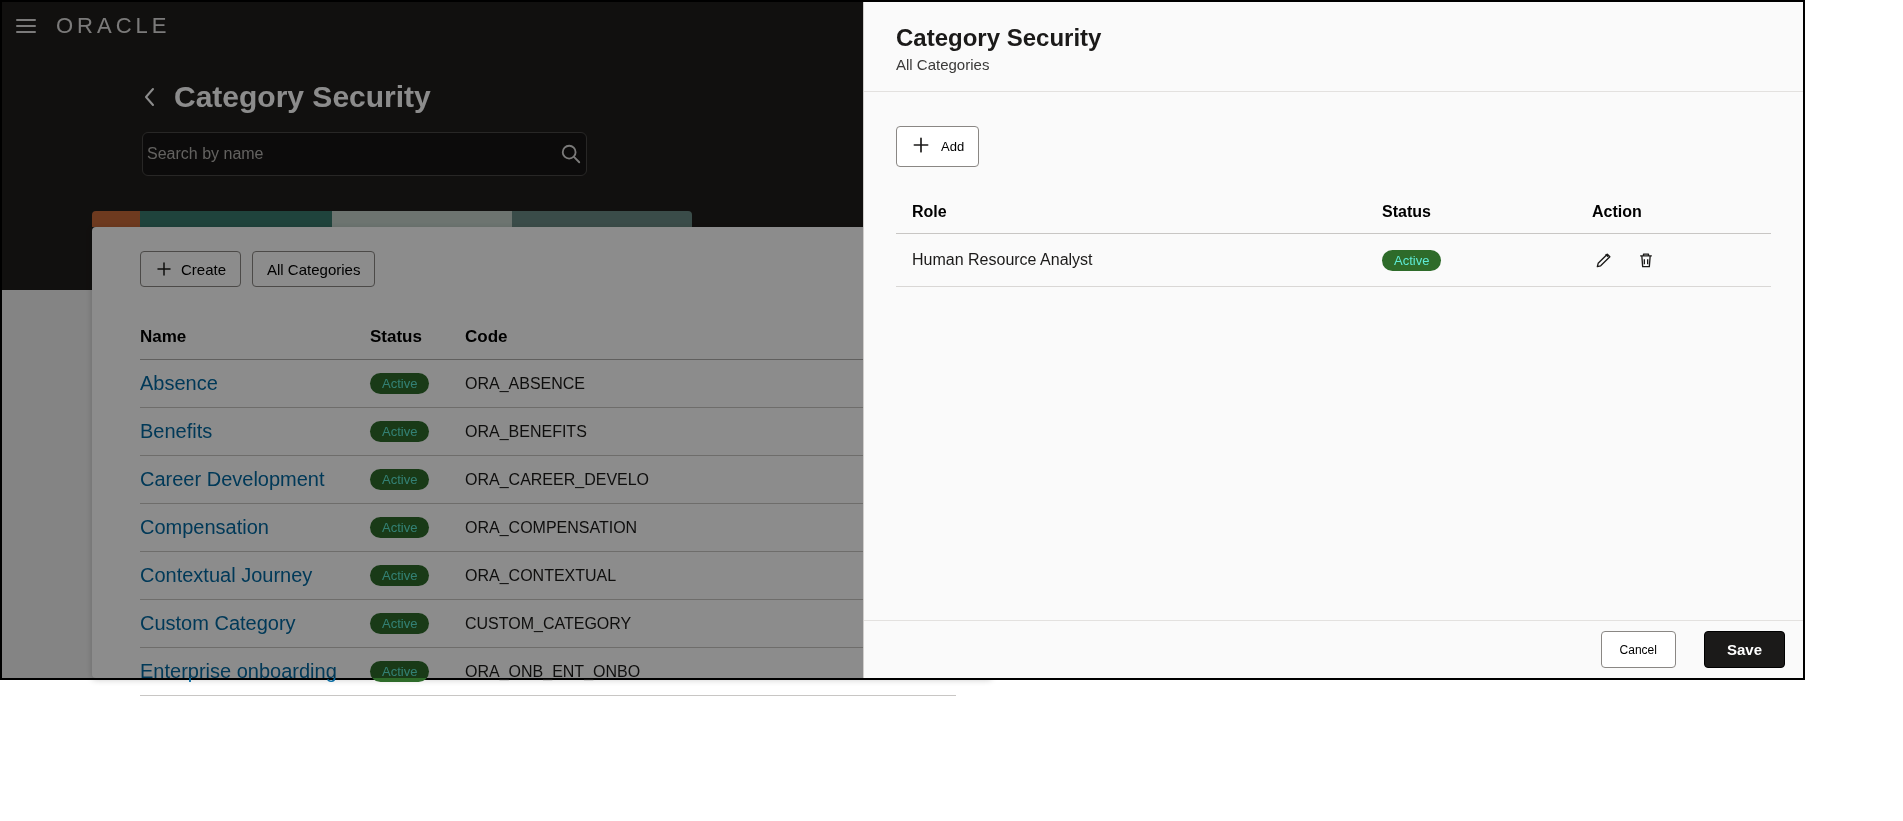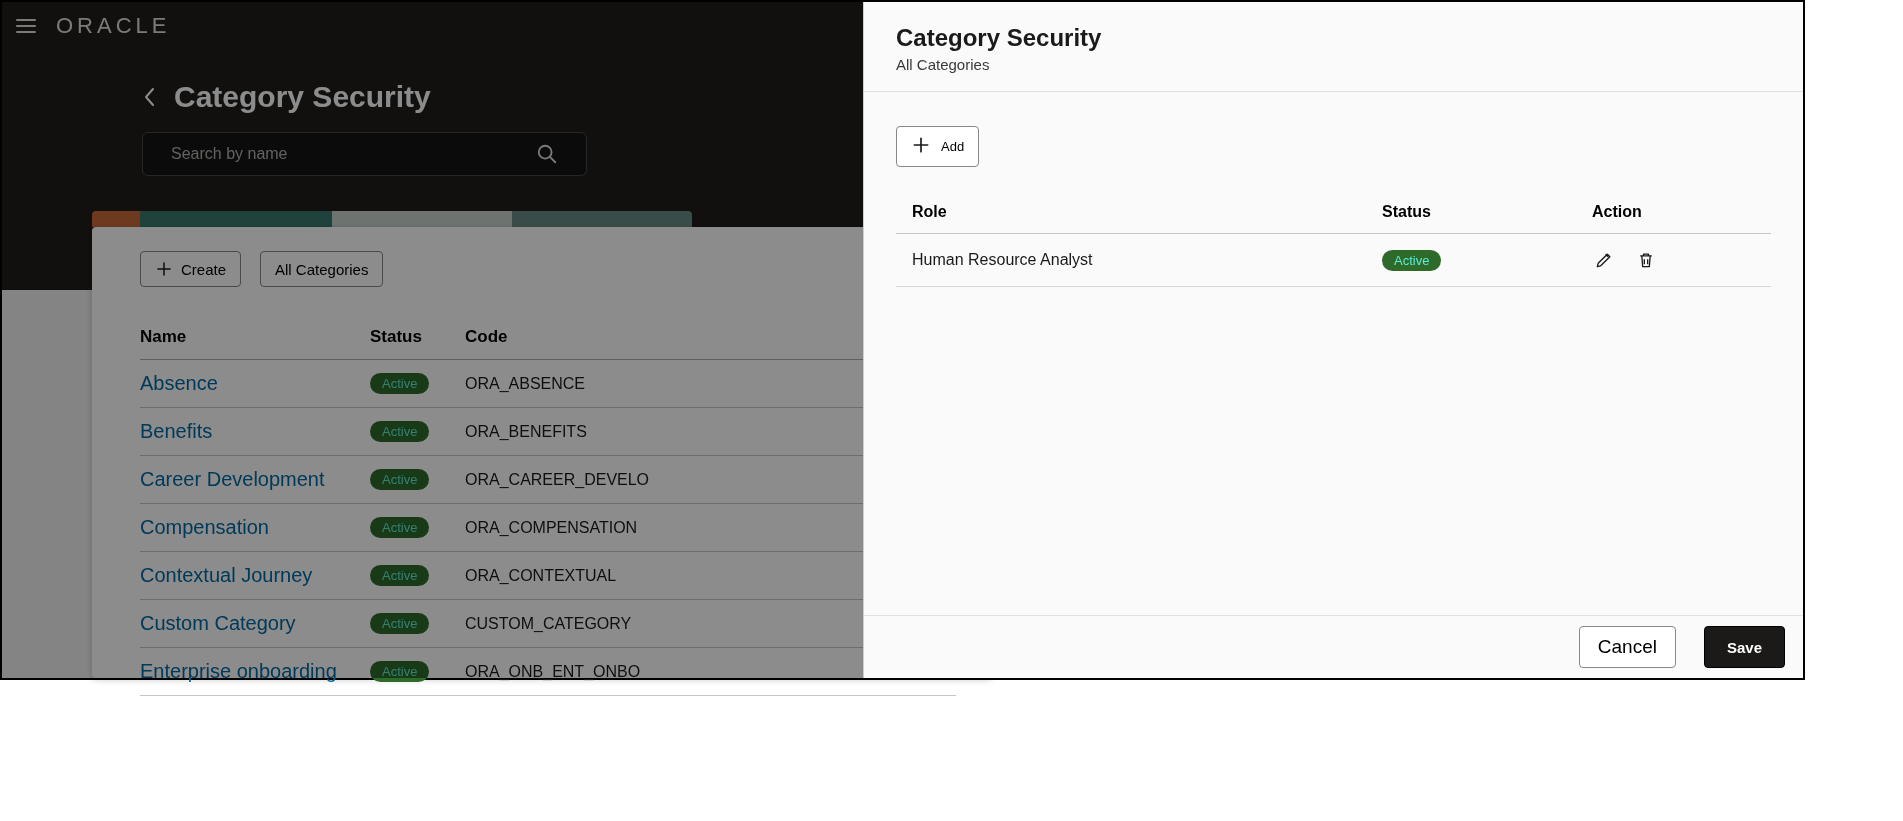--- a/index.html
+++ b/index.html
@@ -8,28 +8,28 @@
   .frame { border: 2px solid #000; width: 1805px; height: 680px; position: relative; background:#fff;}
   
   .backdrop { position:absolute; inset:0; }
   .topbar { height:48px; background:#201e1c; display:flex; align-items:center; gap:18px; padding:0 12px; }
   .hamburger svg { display:block; }
   .brand { color:#e0dfde; font-size:22px; letter-spacing:4px; font-weight:400; font-family: Arial, sans-serif; }
   .hero { background:#201e1c; height:240px; padding: 30px 0 0 140px; position:relative;}
   .hero-title-row { display:flex; align-items:center; gap:16px; color:#fff;}
   .back-chevron svg { display:block;}
   .hero-title { font-size:30px; font-weight:700; color:#fff;}
-  .search-wrap { margin-top:18px; width:445px; height:44px; border:1px solid #4a4846; border-radius:6px; background:#161514; display:flex; align-items:center; padding:0 28px; justify-content:space-between;}
+  .search-wrap { margin-top:18px; width:445px; height:44px; border:1px solid #4a4846; border-radius:6px; background:#161514; display:flex; align-items:center; padding:0 4px; justify-content:space-between;}
   .search-wrap input { flex:1; background:transparent; border:none; outline:none; color:#e0e0e0; font-size:16px;}
   .search-wrap input::placeholder{color:#b5b2af;}
   .search-icon svg{display:block;}
   .mainbg { position:absolute; top:288px; left:0; right:0; bottom:0; background:#f1f1f1;}
   .pattern-strip{position:absolute; left:90px; top:209px; width:600px; height:16px; background:linear-gradient(90deg,#c86a3a 0 8%, #3a7a6d 8% 40%, #c6d4cc 40% 70%, #6b8b85 70% 100%); border-radius:4px 4px 0 0;}
   .card { position:absolute; left:90px; top:225px; width:900px; bottom:0; background:#fff; border-radius:4px; box-shadow:0 2px 6px rgba(0,0,0,.2); padding:24px 36px 0 48px;}
-  .card-actions { display:flex; gap:19px; margin-bottom:28px;}
+  .card-actions { display:flex; gap:11px; margin-bottom:28px;}
   .btn { border:1px solid #8a8784; background:#fff; border-radius:4px; padding:8px 14px; font-size:15px; display:inline-flex; align-items:center; gap:8px; cursor:pointer;}
   .btn .plus svg{display:block;}
   .table-head, .table-row { display:grid; grid-template-columns: 230px 95px 1fr; align-items:center; padding:12px 0; border-bottom:1px solid #c8c6c4;}
   .table-head { font-weight:700; font-size:17px; border-bottom:1px solid #b0aeac;}
   .link { color:#0369a1; font-size:20px; cursor:pointer;}
   .badge { background:#2e6b2a; color:#5eead4; font-size:13px; padding:3px 12px; border-radius:12px; display:inline-block;}
   .code { font-size:16px; color:#1b1a19;}
   
   .dim { position:absolute; inset:0; background:rgba(0,0,0,.45); }
 
@@ -41,21 +41,21 @@
   .drawer-body { flex:1; padding: 34px 32px 0;}
   .add-btn { border:1px solid #8a8784; background:#fff; border-radius:4px; padding:8px 14px; font-size:13px; display:inline-flex; align-items:center; gap:10px; cursor:pointer;}
   .role-table { margin-top:24px;}
   .role-head, .role-row { display:grid; grid-template-columns: 470px 210px 1fr; align-items:center; padding:14px 16px; border-bottom:1px solid #d9d7d5;}
   .role-head { font-weight:700; font-size:16px; padding:12px 16px; border-bottom:1px solid #c8c6c4;}
   .role-cell { font-size:16px; color:#1b1a19;}
   .actions-cell { display:flex; gap:18px;}
   .icon-btn { background:none; border:none; padding:2px; cursor:pointer;}
   .icon-btn svg{display:block;}
   .drawer-foot { border-top:1px solid #e3e1df; padding:10px 18px; display:flex; justify-content:flex-end; gap:12px;}
-  .btn-secondary { border:1px solid #8a8784; background:#fff; border-radius:4px; padding:9px 18px; font-size:19px; cursor:pointer;}
+  .btn-secondary { border:1px solid #8a8784; background:#fff; border-radius:4px; padding:9px 18px; font-size:12px; cursor:pointer;}
   .btn-primary { border:1px solid #000; background:#1b1a19; color:#fff; border-radius:4px; padding:9px 22px; font-size:15px; cursor:pointer; font-weight:600;margin-left:16px;}
 </style>
 </head>
 <body>
 
 <div class="frame">
   <div class="backdrop">
     <div class="topbar">
       <button class="hamburger" aria-label="menu" style="background:none;border:none;cursor:pointer;">
         <svg width="24" height="24" viewBox="0 0 24 24">

